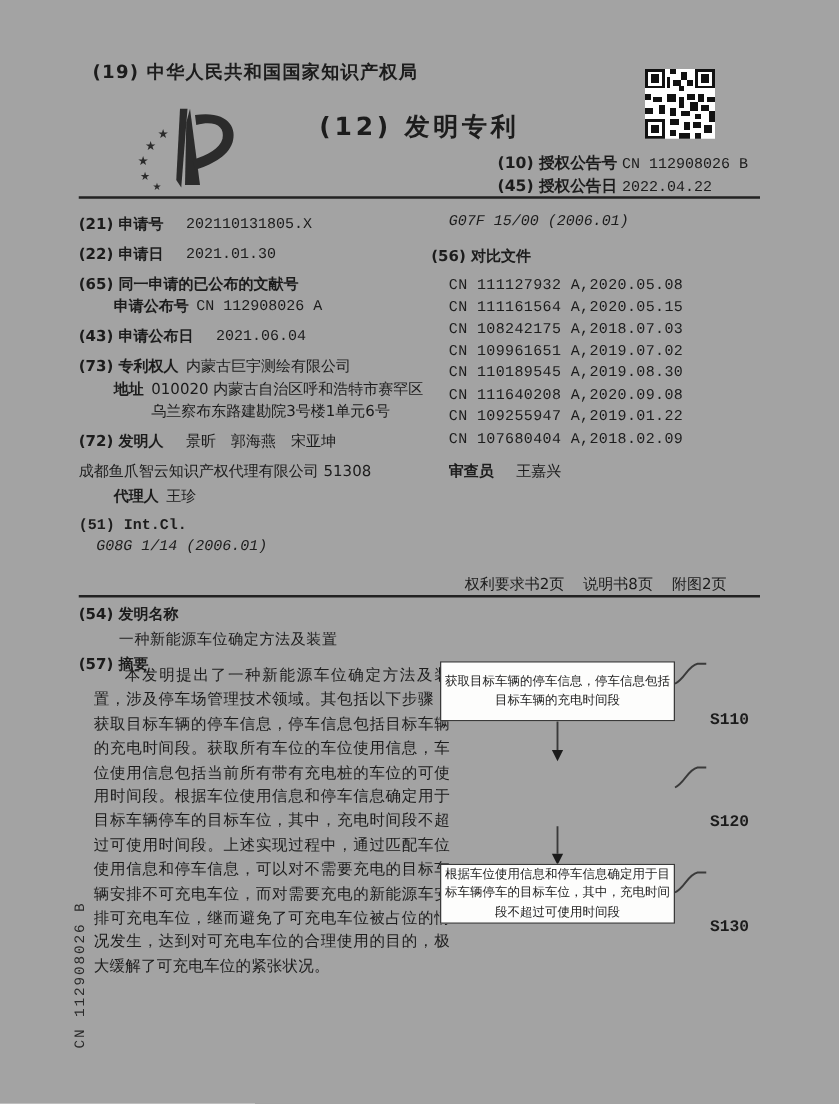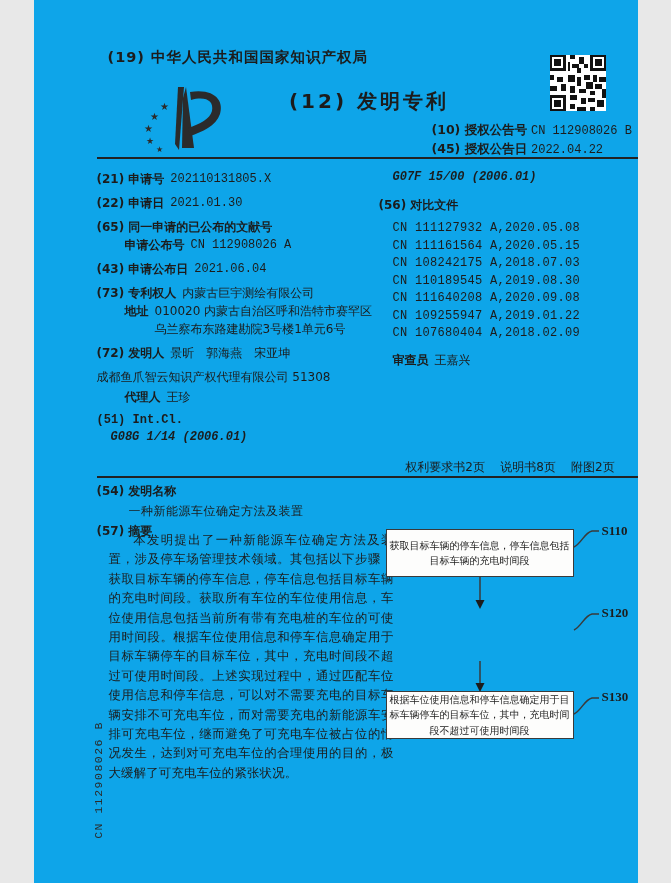--- a/index.html
+++ b/index.html
@@ -1,36 +1,36 @@
 <!DOCTYPE html>
 <html><head>
 <meta charset="utf-8">
 <style>
   html,body{margin:0;padding:0;background:#e8e8e8;}
   .page{
-    position:relative;width:604px;height:883px;margin:0 auto;
-    background:#0ea5e9;color:#1c1c1c;overflow:hidden;
+    position:relative;width:671px;height:883px;margin:0 auto;
+    background:#a3a3a3;color:#1c1c1c;overflow:hidden;
     font-family:"DejaVu Sans",sans-serif;font-size:12px;
   }
   .abs{position:absolute;}
   .b{font-weight:bold;}
   .mono{font-family:"Liberation Mono","DejaVu Sans Mono",monospace;}
-  .code{font-family:"Liberation Mono","DejaVu Sans Mono",monospace;font-style:italic;font-weight:bold;}
+  .code{font-family:"Liberation Mono","DejaVu Sans Mono",monospace;font-style:italic;font-weight:normal;}
   .office-line{left:74px;top:48px;font-size:14.5px;font-weight:bold;letter-spacing:1px;}
   .doc-type{left:0;top:88px;width:671px;text-align:center;font-size:20px;font-weight:bold;letter-spacing:3px;}
   .pub-no{left:398px;top:122px;}
   .pub-date{left:398px;top:141px;}
   .pub-no .b,.pub-date .b{font-size:12.5px;}
   .rule{background:#222;height:2px;}
   .rule-header{left:63px;top:157px;width:545px;}
   .rule-mid{left:63px;top:476px;width:545px;}
   .col{line-height:18px;}
   .col-left{left:63px;top:164px;width:282px;}
   .col-right{left:345px;top:164px;width:265px;}
-  .item{margin-top:6px;}
+  .item{margin-top:6px;gap:12px;}
   .row{display:flex;}
   .row .lbl{white-space:nowrap;margin-right:6px;}
   .row .val{flex:1;}
   .sub{margin-left:28px;}
   .cit{padding-left:14px;line-height:17.5px;letter-spacing:0.3px;}
   .codeline{padding-left:14px;}
   .pages-info{left:345px;top:459px;width:263px;text-align:center;white-space:pre;font-size:12px;}
   .sec54{left:63px;top:483px;}
   .title-line{left:95px;top:503px;letter-spacing:0.5px;}
   .sec57{left:63px;top:523px;}
@@ -41,21 +41,21 @@
   .flowchart{left:347px;top:520px;width:302px;height:228px;}
   .fc-box{
     position:absolute;left:5px;width:188px;border:1.5px solid #3a3a3a;
     display:flex;align-items:center;justify-content:center;
     text-align:center;font-size:10px;line-height:15.5px;padding:12px 3px;
     box-sizing:border-box;background:#fdfdfc;
   }
   .fc-b1{top:9px;height:48px;}
   .fc-b2{top:87px;height:54px;}
   .fc-b3{top:171px;height:48px;}
-  .fc-lbl{position:absolute;left:221px;font-size:13px;font-family:Liberation Serif, serif;font-weight:bold;}
+  .fc-lbl{position:absolute;left:221px;font-size:13px;font-family:Liberation Mono, monospace;font-weight:bold;margin-top:45px;}
   .fc-l1{top:3px;}.fc-l2{top:85px;}.fc-l3{top:169px;}
   .fc-svg{position:absolute;left:0;top:0;}
   .side-num{
     position:absolute;left:-20px;top:773px;width:170px;height:14px;
     transform:rotate(-90deg);font-family:"Liberation Mono","DejaVu Sans Mono",monospace;
     font-size:11.5px;letter-spacing:1.5px;text-align:center;color:#2a2a2a;
   }
   .logo{left:98px;top:84px;}
   .qr{left:516px;top:55px;}
 </style>
@@ -189,20 +189,21 @@
     </div>
   </div>
 
   <div class="abs col col-right">
     <div class="item code codeline" style="margin-top:4px;">G07F 15/00 (2006.01)</div>
     <div class="item b" style="margin-top:10px;">(56) 对比文件</div>
     <div class="item" style="">
       <div class="cit mono">CN 111127932 A,2020.05.08</div>
       <div class="cit mono">CN 111161564 A,2020.05.15</div>
       <div class="cit mono">CN 108242175 A,2018.07.03</div>
+      <div class="cit mono">CN 109961651 A,2019.07.02</div>
       <div class="cit mono">CN 110189545 A,2019.08.30</div>
       <div class="cit mono">CN 111640208 A,2020.09.08</div>
       <div class="cit mono">CN 109255947 A,2019.01.22</div>
       <div class="cit mono">CN 107680404 A,2018.02.09</div>
     </div>
     <div class="item row" style="margin-top:8px;padding-left:14px;">
       <span class="lbl b">审查员</span>
       <span class="val">王嘉兴</span>
     </div>
   </div>

